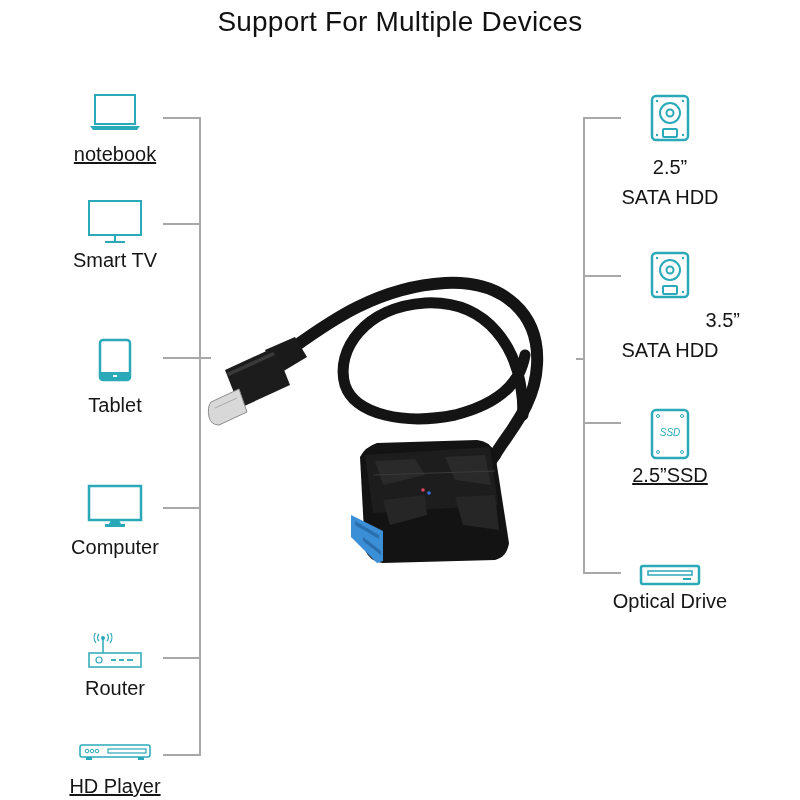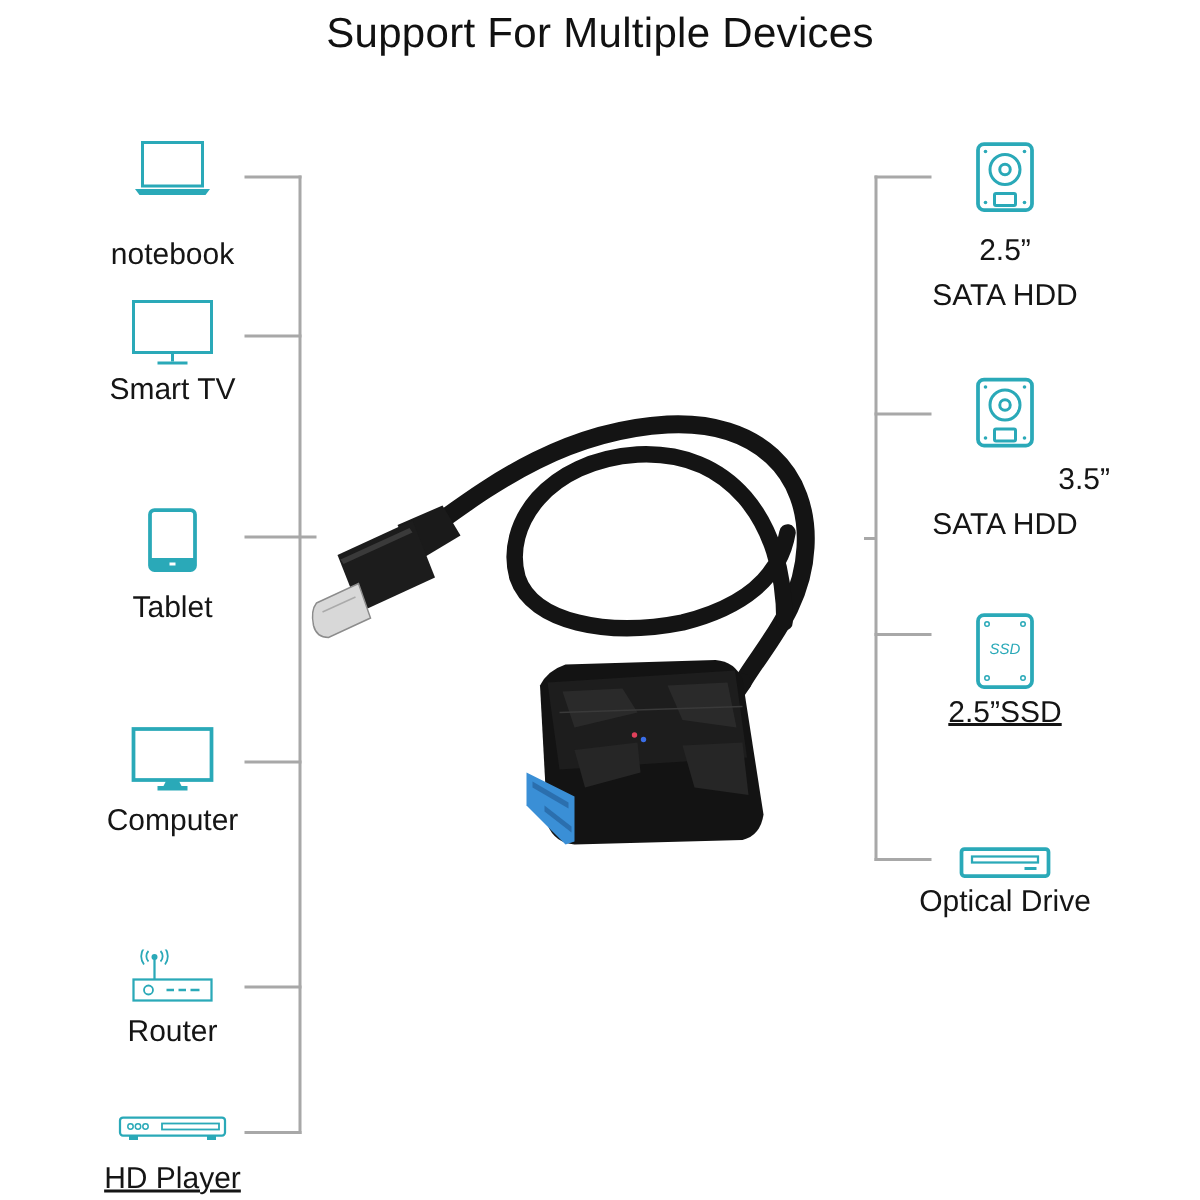--- a/index.html
+++ b/index.html
@@ -31,21 +31,21 @@
 <div class="line hline" style="left:583px; top:275px; width:38px;"></div>
 <div class="line hline" style="left:576px; top:358px; width:8px;"></div>
 <div class="line hline" style="left:583px; top:422px; width:38px;"></div>
 <div class="line hline" style="left:583px; top:572px; width:38px;"></div>
 
 <div class="device" style="left:55px; top:93px; width:120px;">
   <svg class="icon" width="52" height="38" viewBox="0 0 52 38">
     <rect x="6" y="2" width="40" height="29" fill="none" stroke="#2aa9b8" stroke-width="2"></rect>
     <path d="M1 33 L51 33 L48 37 L4 37 Z" fill="#2aa9b8"></path>
   </svg>
-  <span class="label" style="margin-top:24px;">notebook</span>
+  <span class="label" style="margin-top:8px;text-decoration:underline;">notebook</span>
 </div>
 
 <div class="device" style="left:55px; top:199px; width:120px;">
   <svg class="icon" width="56" height="46" viewBox="0 0 56 46">
     <rect x="2" y="2" width="52" height="34" fill="none" stroke="#2aa9b8" stroke-width="2"></rect>
     <line x1="28" y1="36" x2="28" y2="42" stroke="#2aa9b8" stroke-width="2"></line>
     <line x1="18" y1="43" x2="38" y2="43" stroke="#2aa9b8" stroke-width="2"></line>
   </svg>
   <span class="label" style="margin-top:0px;">Smart TV</span>
 </div>

